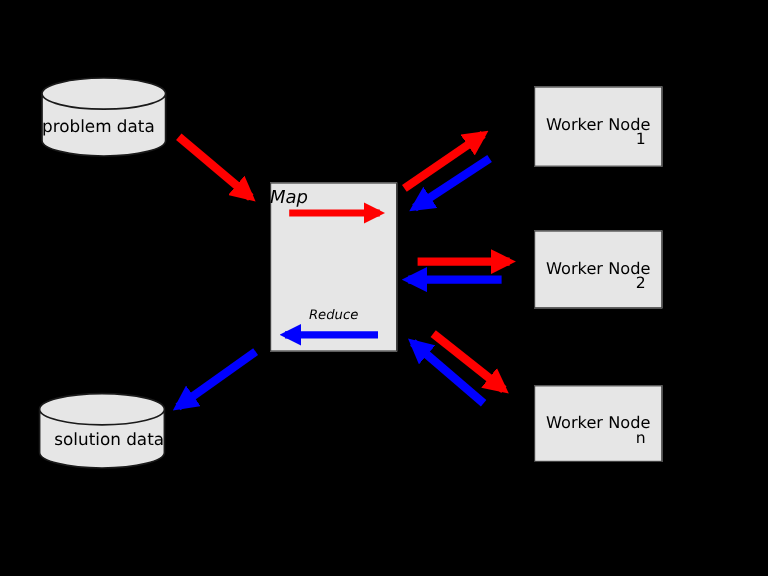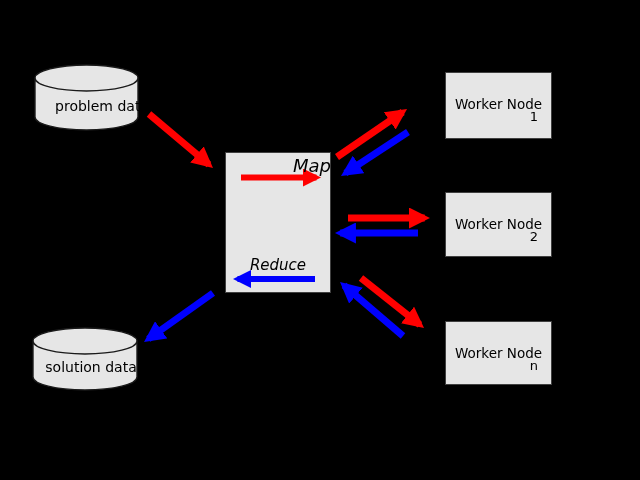--- a/index.html
+++ b/index.html
@@ -31,26 +31,26 @@
     color: var(--text, #000);
     z-index: 4;
     white-space: nowrap;
   }
   .center-line { left: 0; right: 0; text-align: center; }
 
   .worker-label { font-size: 13.5px; top: 23px; }
   .worker-sub   { font-size: 13px; right: 13px; top: 36px; text-align: right; }
 
   #master-label { top: 215px; left: 225px; width: 106px; text-align: center; font-size: 13.5px; }
-  #map-label    { top: 155px; left: 225px; width: 106px; text-align: right;
-                  font-size: 18px; font-style: italic; }
+  #map-label    { top: 155px; left: 225px; width: 106px; text-align: left;
+                  font-size: 15px; font-style: italic; }
   #reduce-label { top: 256px; left: 225px; width: 106px; text-align: center;
-                  font-size: 15px; font-style: italic; }
+                  font-size: 11px; font-style: italic; }
 
-  #problem-label  { top: 98px;  left: 35px; width: 114px; text-align: right; font-size: 14px; }
+  #problem-label  { top: 98px;  left: 35px; width: 114px; text-align: left; font-size: 14px; }
   #solution-label { top: 359px; left: 33px; width: 116px; text-align: center; font-size: 14px; }
 
   #diagram-svg {
     position: absolute; left: 0; top: 0;
     width: 640px; height: 480px;
     z-index: 3;
     pointer-events: none;
   }
   .cylinder { fill: var(--node-fill, #e6e6e6); stroke: #1a1a1a; stroke-width: 1.4; }
   .arrow-red  { stroke: var(--red, #ff0000); fill: none; }

